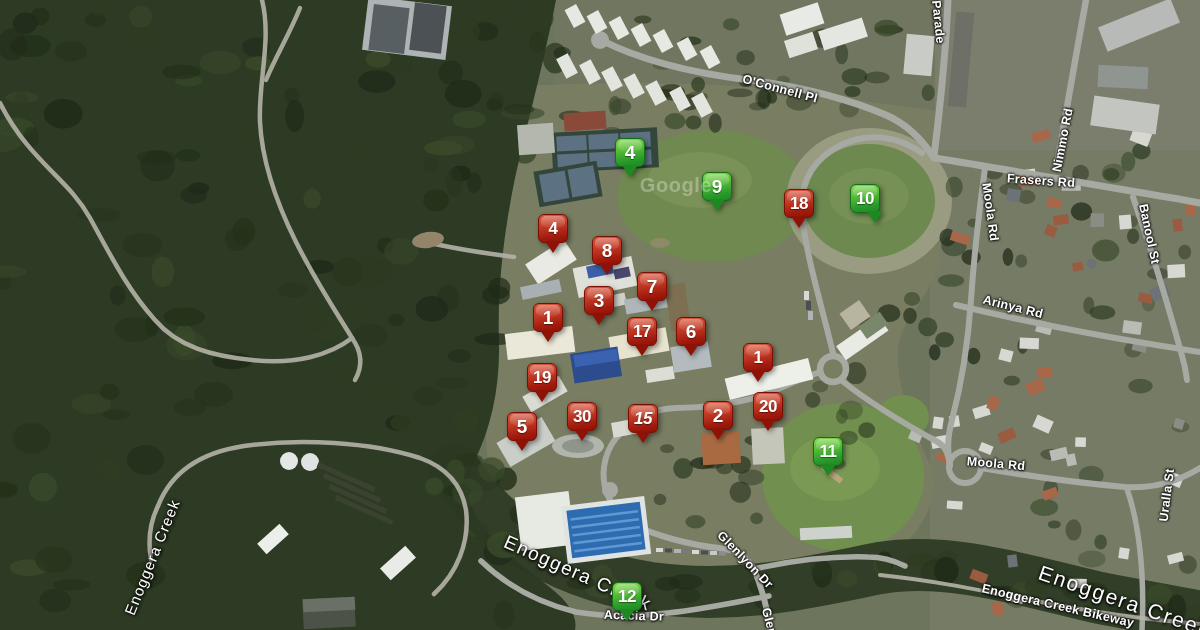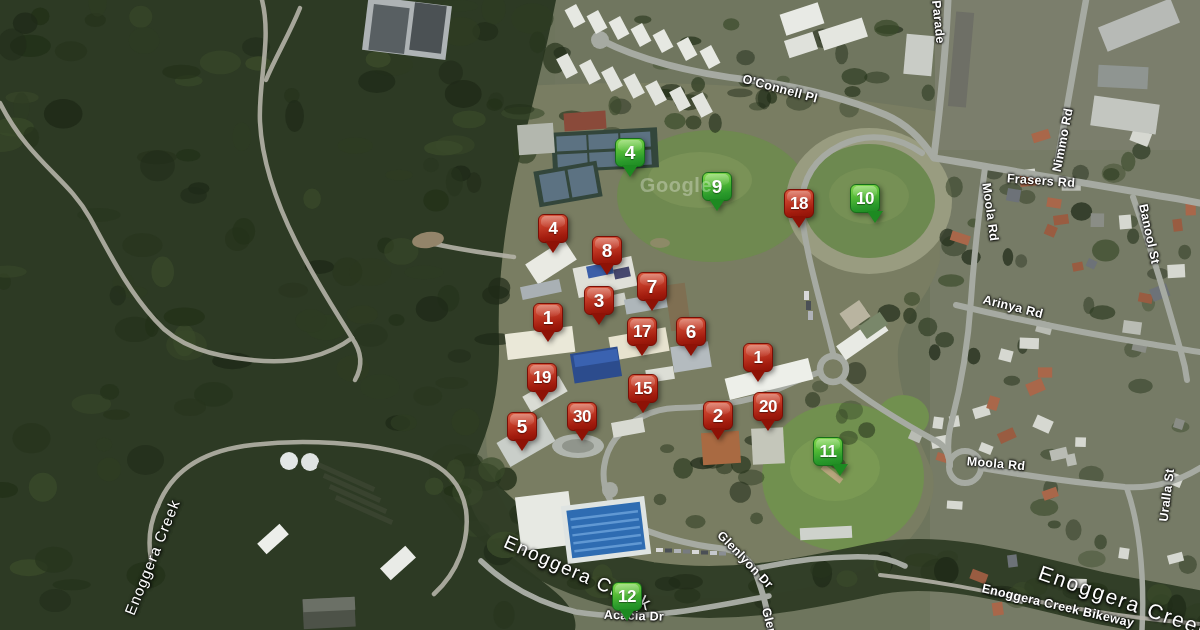--- a/index.html
+++ b/index.html
@@ -626,21 +626,21 @@
       <div class="pin red two" style="left: 758px; top: 383px;">
         <div class="head"></div>
         <div class="tail"></div>
         <div class="num">1</div>
       </div>
       <div class="pin red two" style="left: 542px; top: 403px;">
         <div class="head"></div>
         <div class="tail"></div>
         <div class="num">19</div>
       </div>
-      <div class="pin red two" style="left: 643px; top: 414px;">
+      <div class="pin red two" style="left: 643px; top: 444px; font-style: italic;">
         <div class="head"></div>
         <div class="tail"></div>
         <div class="num">15</div>
       </div>
       <div class="pin red two" style="left: 768px; top: 432px;">
         <div class="head"></div>
         <div class="tail"></div>
         <div class="num">20</div>
       </div>
       <div class="pin red" style="left: 718px; top: 441px;">
@@ -651,21 +651,21 @@
       <div class="pin red two" style="left: 582px; top: 442px;">
         <div class="head"></div>
         <div class="tail"></div>
         <div class="num">30</div>
       </div>
       <div class="pin red" style="left: 522px; top: 452px;">
         <div class="head"></div>
         <div class="tail"></div>
         <div class="num">5</div>
       </div>
-      <div class="pin green two" style="left: 828px; top: 477px; padding-left: 24px;">
+      <div class="pin green two" style="left: 828px; top: 477px;">
         <div class="head"></div>
         <div class="tail"></div>
         <div class="num">11</div>
       </div>
       <div class="pin green two" style="left: 627px; top: 538px; margin-top: 44px;">
         <div class="head"></div>
         <div class="tail"></div>
         <div class="num">12</div>
       </div>
     </div>

